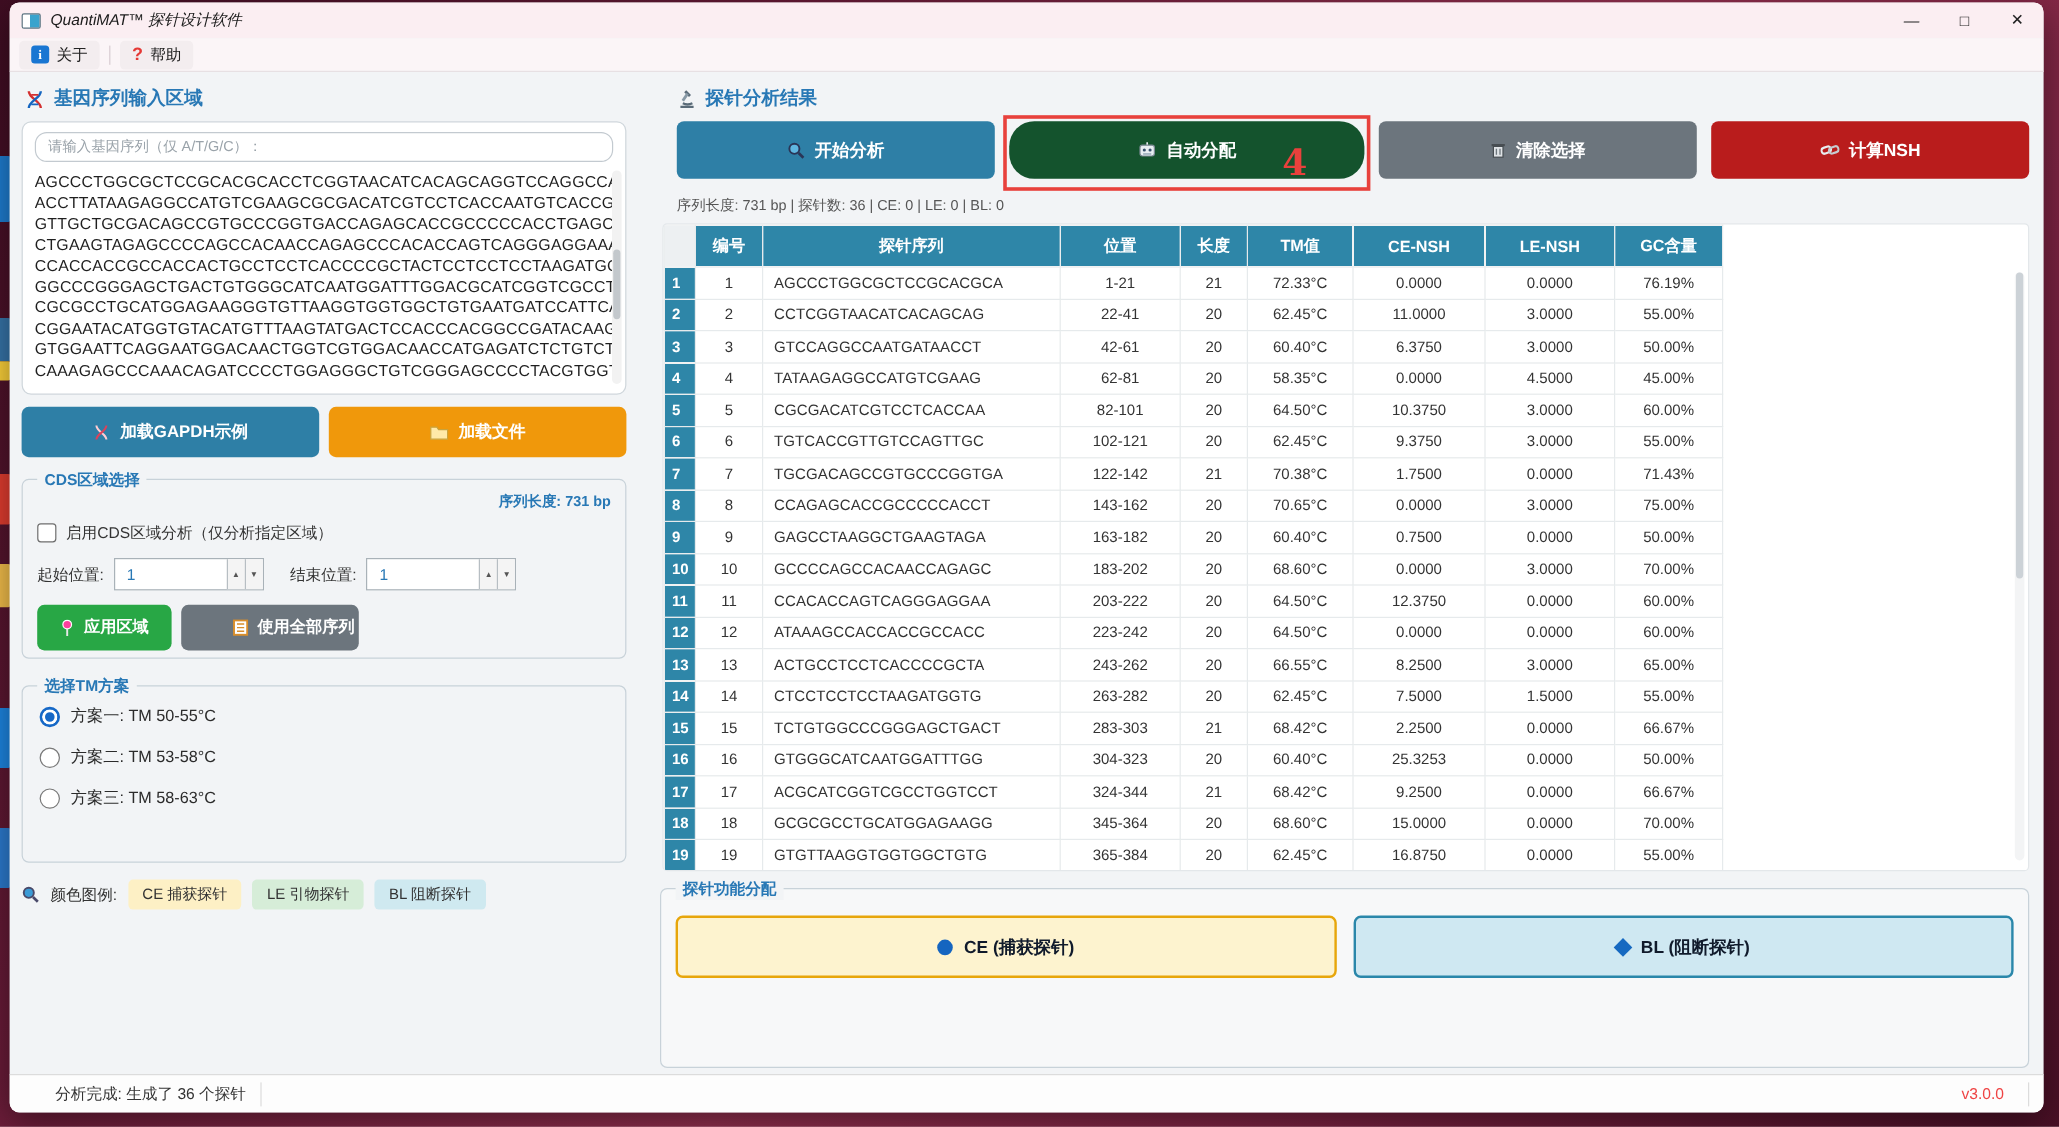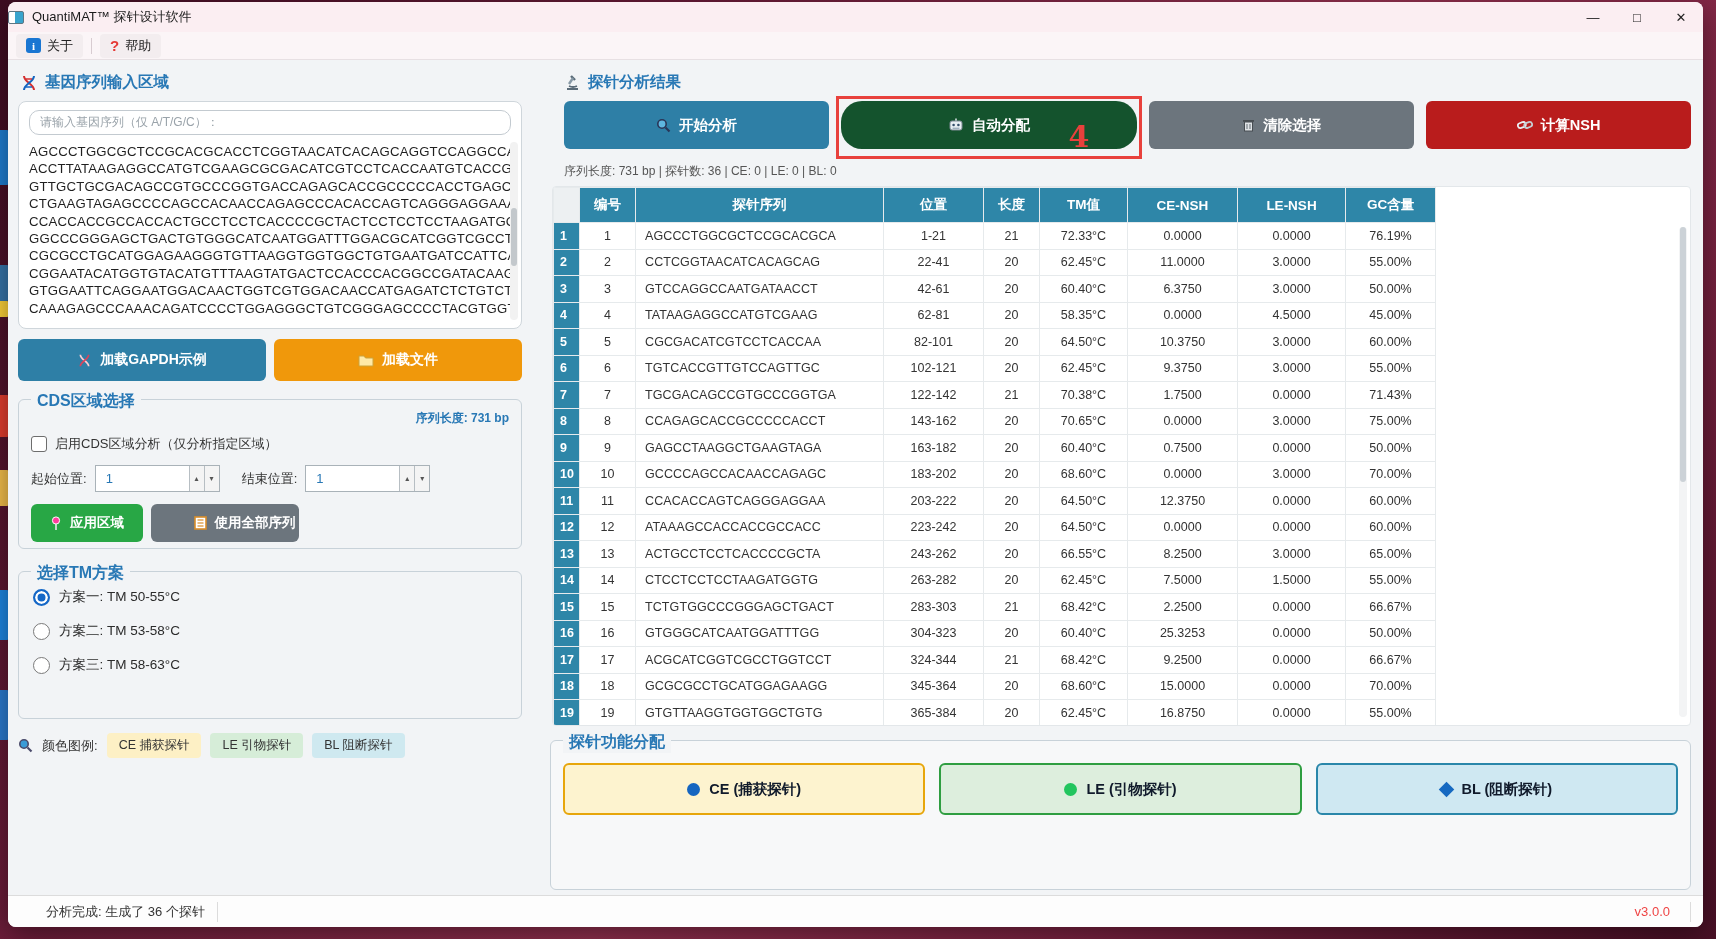--- a/index.html
+++ b/index.html
@@ -12,22 +12,22 @@
   .desktop-strip { position:absolute; left:0; top:0; width:9px; height:939px; }
   .desk-frag { position:absolute; left:0; width:9px; border-radius:0 2px 2px 0; }
 
   
   .window {
     position:absolute; left:8px; top:2px; width:1695px; height:925px;
     background:#f2f4f6; border-radius:8px; overflow:hidden;
     box-shadow:0 8px 30px rgba(0,0,0,.45);
   }
   .titlebar {
-    height:30px; background:#fbeef2; display:flex; align-items:center; 
-    font-size:13px; color:#1b1b1b;
+    height:30px; background:#fbeef2; display:flex; align-items:center; padding-left:10px;
+    font-size:13px; color:#1b1b1b;font-style:italic;
   }
   .title-icon { width:16px; height:13px; border:1px solid #5d7683; border-radius:2px;
     background:linear-gradient(90deg,#ffffff 0 40%,#39a3cd 40% 100%); margin-right:8px; }
   .win-controls { margin-left:auto; display:flex; height:30px; }
   .win-btn { width:44px; display:flex; align-items:center; justify-content:center; font-size:13px; color:#222; cursor:default; }
   .menubar {
     height:28px; background:#fbf5f7; border-bottom:1px solid #e7e0e3; display:flex; align-items:center; gap:4px; padding-left:8px;
   }
   .menu-item { display:flex; align-items:center; gap:6px; background:#f3edef; border-radius:4px; padding:3px 10px; font-size:13px; color:#222; }
   .menu-sep { width:1px; height:16px; background:#d8ccd1; margin:0 4px; }
@@ -43,21 +43,21 @@
   .seq-placeholder { border:1px solid #c3cad0; border-radius:10px; color:#9aa3aa; font-size:12px; padding:3px 10px; margin-bottom:8px; }
   .seq-text { font-size:13.2px; color:#1f1f1f; letter-spacing:.2px; line-height:17.4px; white-space:pre; overflow:hidden; }
   .seq-scroll { position:absolute; right:3px; top:40px; width:8px; height:178px; background:#f2f2f2; border-radius:4px; }
   .seq-thumb { position:absolute; left:1px; top:66px; width:6px; height:58px; background:#c3c8cc; border-radius:3px; }
   .btn { display:flex; align-items:center; justify-content:center; gap:8px; color:#fff; font-weight:bold; font-size:14px; border-radius:6px; cursor:default; }
   .left-btn-row { display:flex; gap:8px; margin-top:10px; }
   .btn-example { flex:1; height:42px; background:#2e7fa6; }
   .btn-loadfile { flex:1; height:42px; background:#f0980b; }
 
   .groupbox { position:relative; border:1px solid #c8d2d9; border-radius:6px; background:transparent; }
-  .groupbox > .legend { position:absolute; top:-9px; left:12px; background:#f2f4f6; padding:0 6px; color:#2878b5; font-weight:bold; font-size:16px; }
+  .groupbox > .legend { position:absolute; top:-9px; left:12px; background:#f2f4f6; padding:0 6px; color:#2878b5; font-weight:bold; font-size:13px; }
   .cds-box { margin-top:18px; padding:12px 12px 12px 12px; height:150px; }
   .seq-len { text-align:right; color:#2878b5; font-weight:bold; font-size:12px; margin-top:-2px; }
   .chk-row { display:flex; align-items:center; gap:8px; margin-top:8px; font-size:13px; color:#333; }
   .chk-box { width:16px; height:16px; border:1.6px solid #6d6d6d; border-radius:3px; background:#fff; }
   .spin-row { display:flex; align-items:center; gap:8px; margin-top:12px; font-size:13px; color:#333; }
   .spinbox { display:flex; width:125px; height:27px; border:1px solid #a9b2b8; background:#fff; }
   .spin-val { flex:1; display:flex; align-items:center; padding-left:10px; font-size:13px; color:#2878b5; }
   .spin-btns { display:flex; }
   .spin-btn { width:15px; border-left:1px solid #b7bec3; background:#f4f4f4; display:flex; align-items:center; justify-content:center; font-size:8px; color:#555; }
   .cds-btn-row { display:flex; gap:8px; margin-top:12px; }
@@ -575,24 +575,20 @@
           </div>
       </div>
 
       <div class="groupbox assign-box">
         <span class="legend" style="background:#f2f4f6">探针功能分配</span>
         <div class="assign-row">
           <div class="assign-btn assign-ce">
             <span class="dot dot-blue"></span>
             <span>CE (捕获探针)</span>
           </div>
-          <div class="assign-btn assign-le">
-            <span class="dot dot-green"></span>
-            <span>LE (引物探针)</span>
-          </div>
           <div class="assign-btn assign-bl">
             <span class="diamond"></span>
             <span>BL (阻断探针)</span>
           </div>
         </div>
       </div>
     </div>
   </div>
 
   <div class="statusbar">

